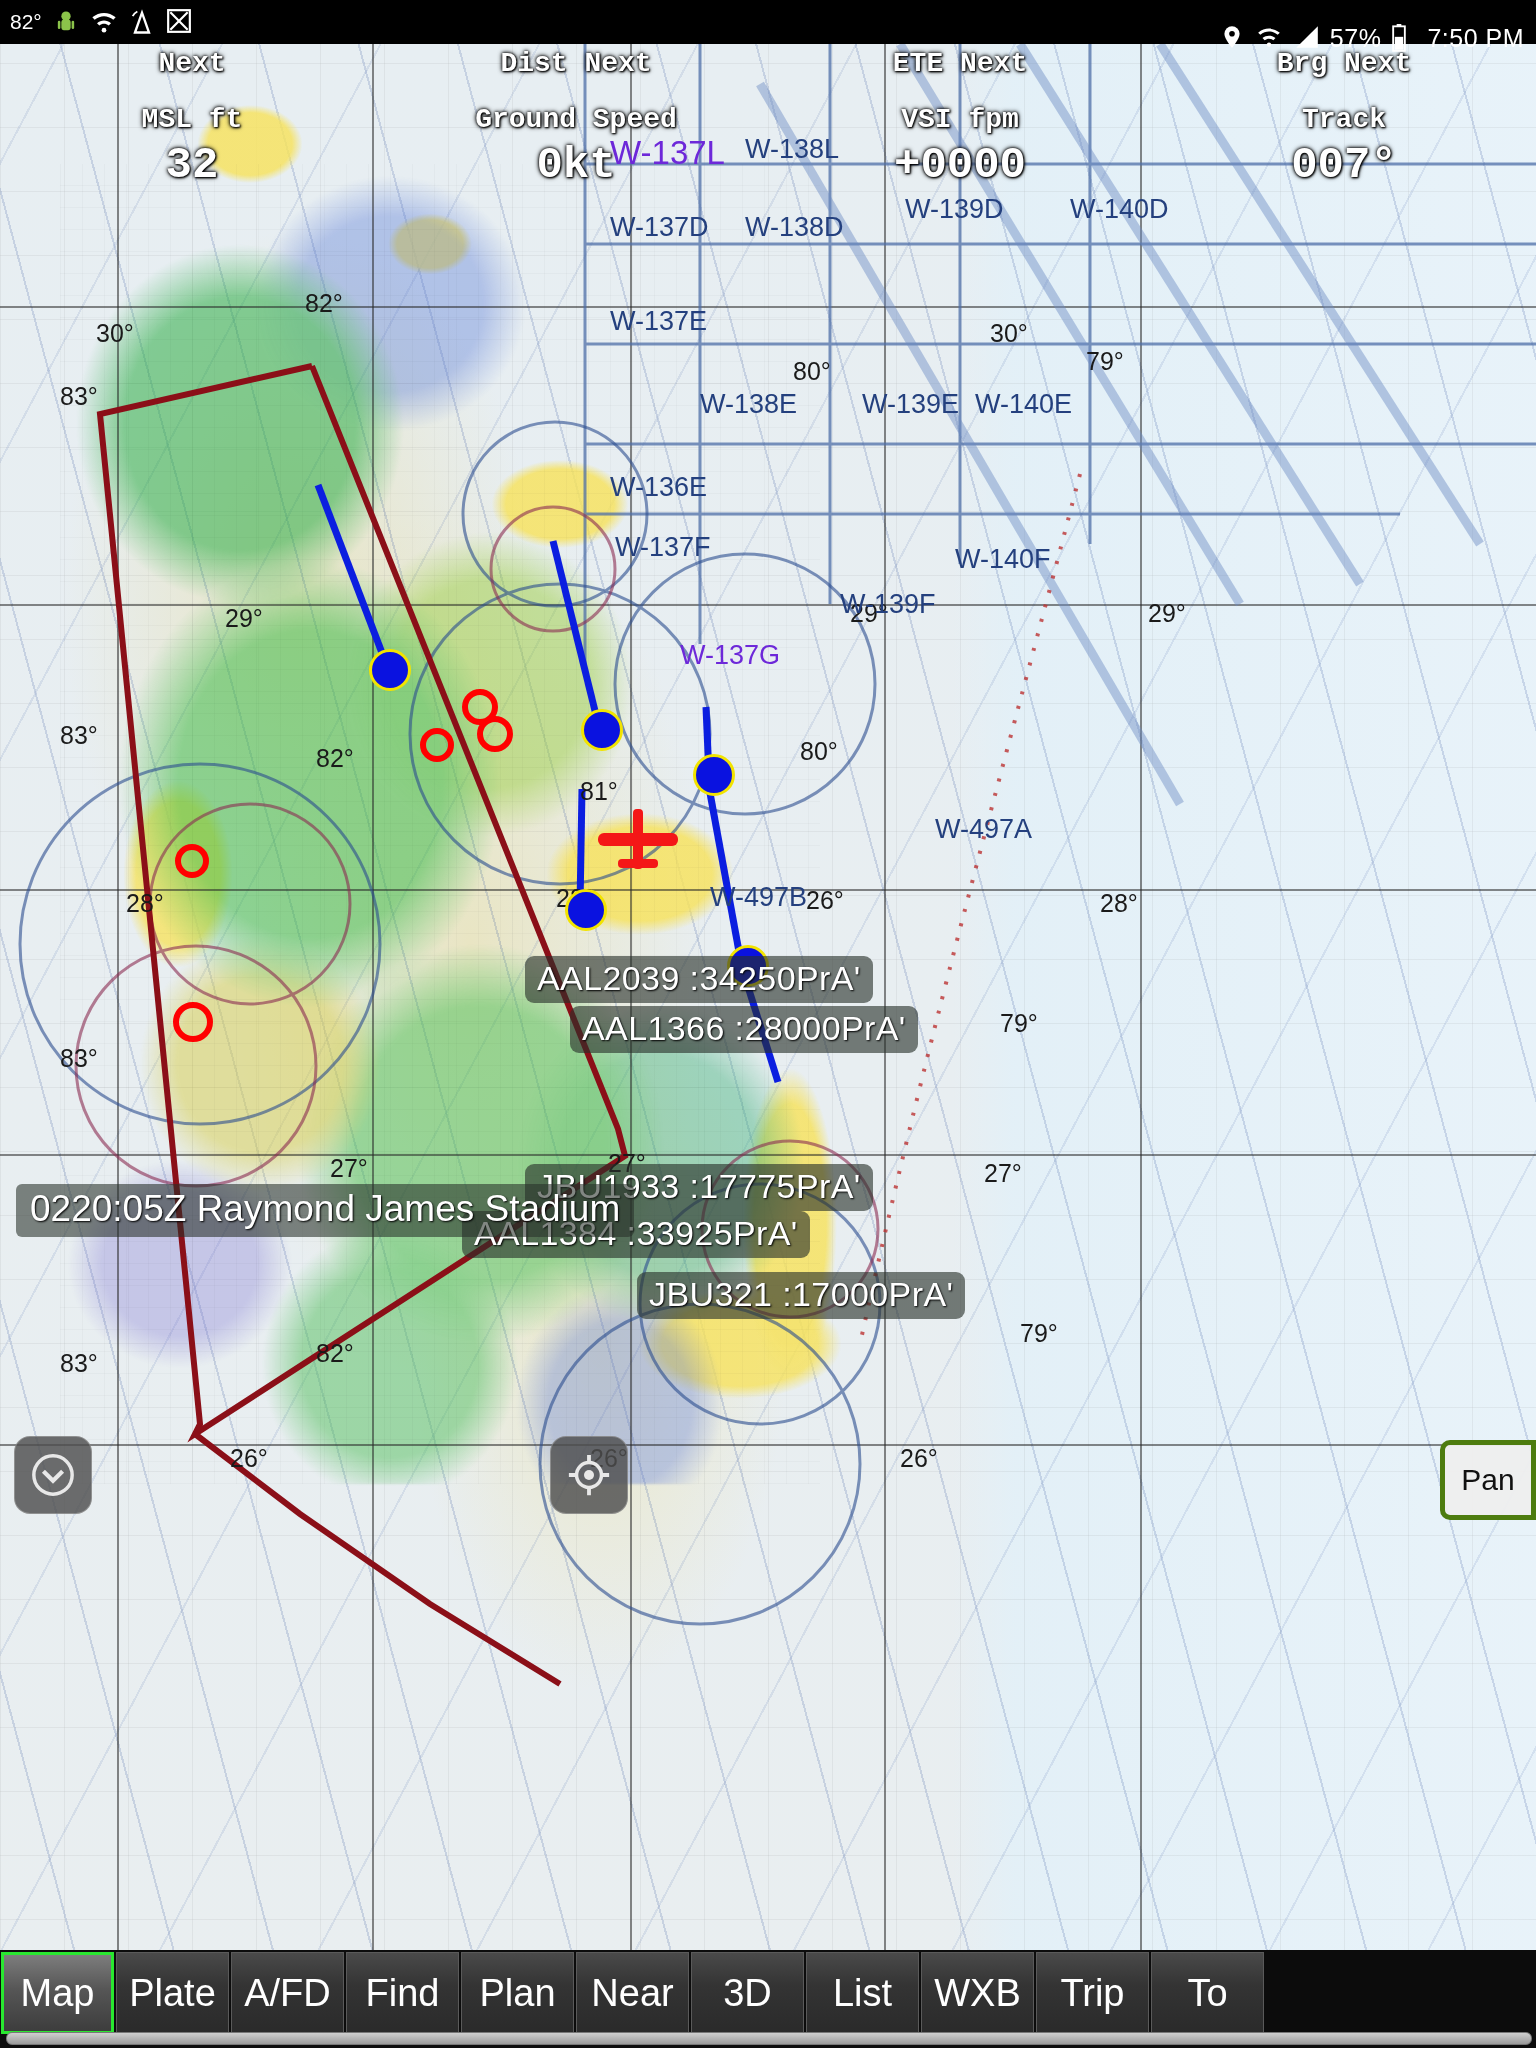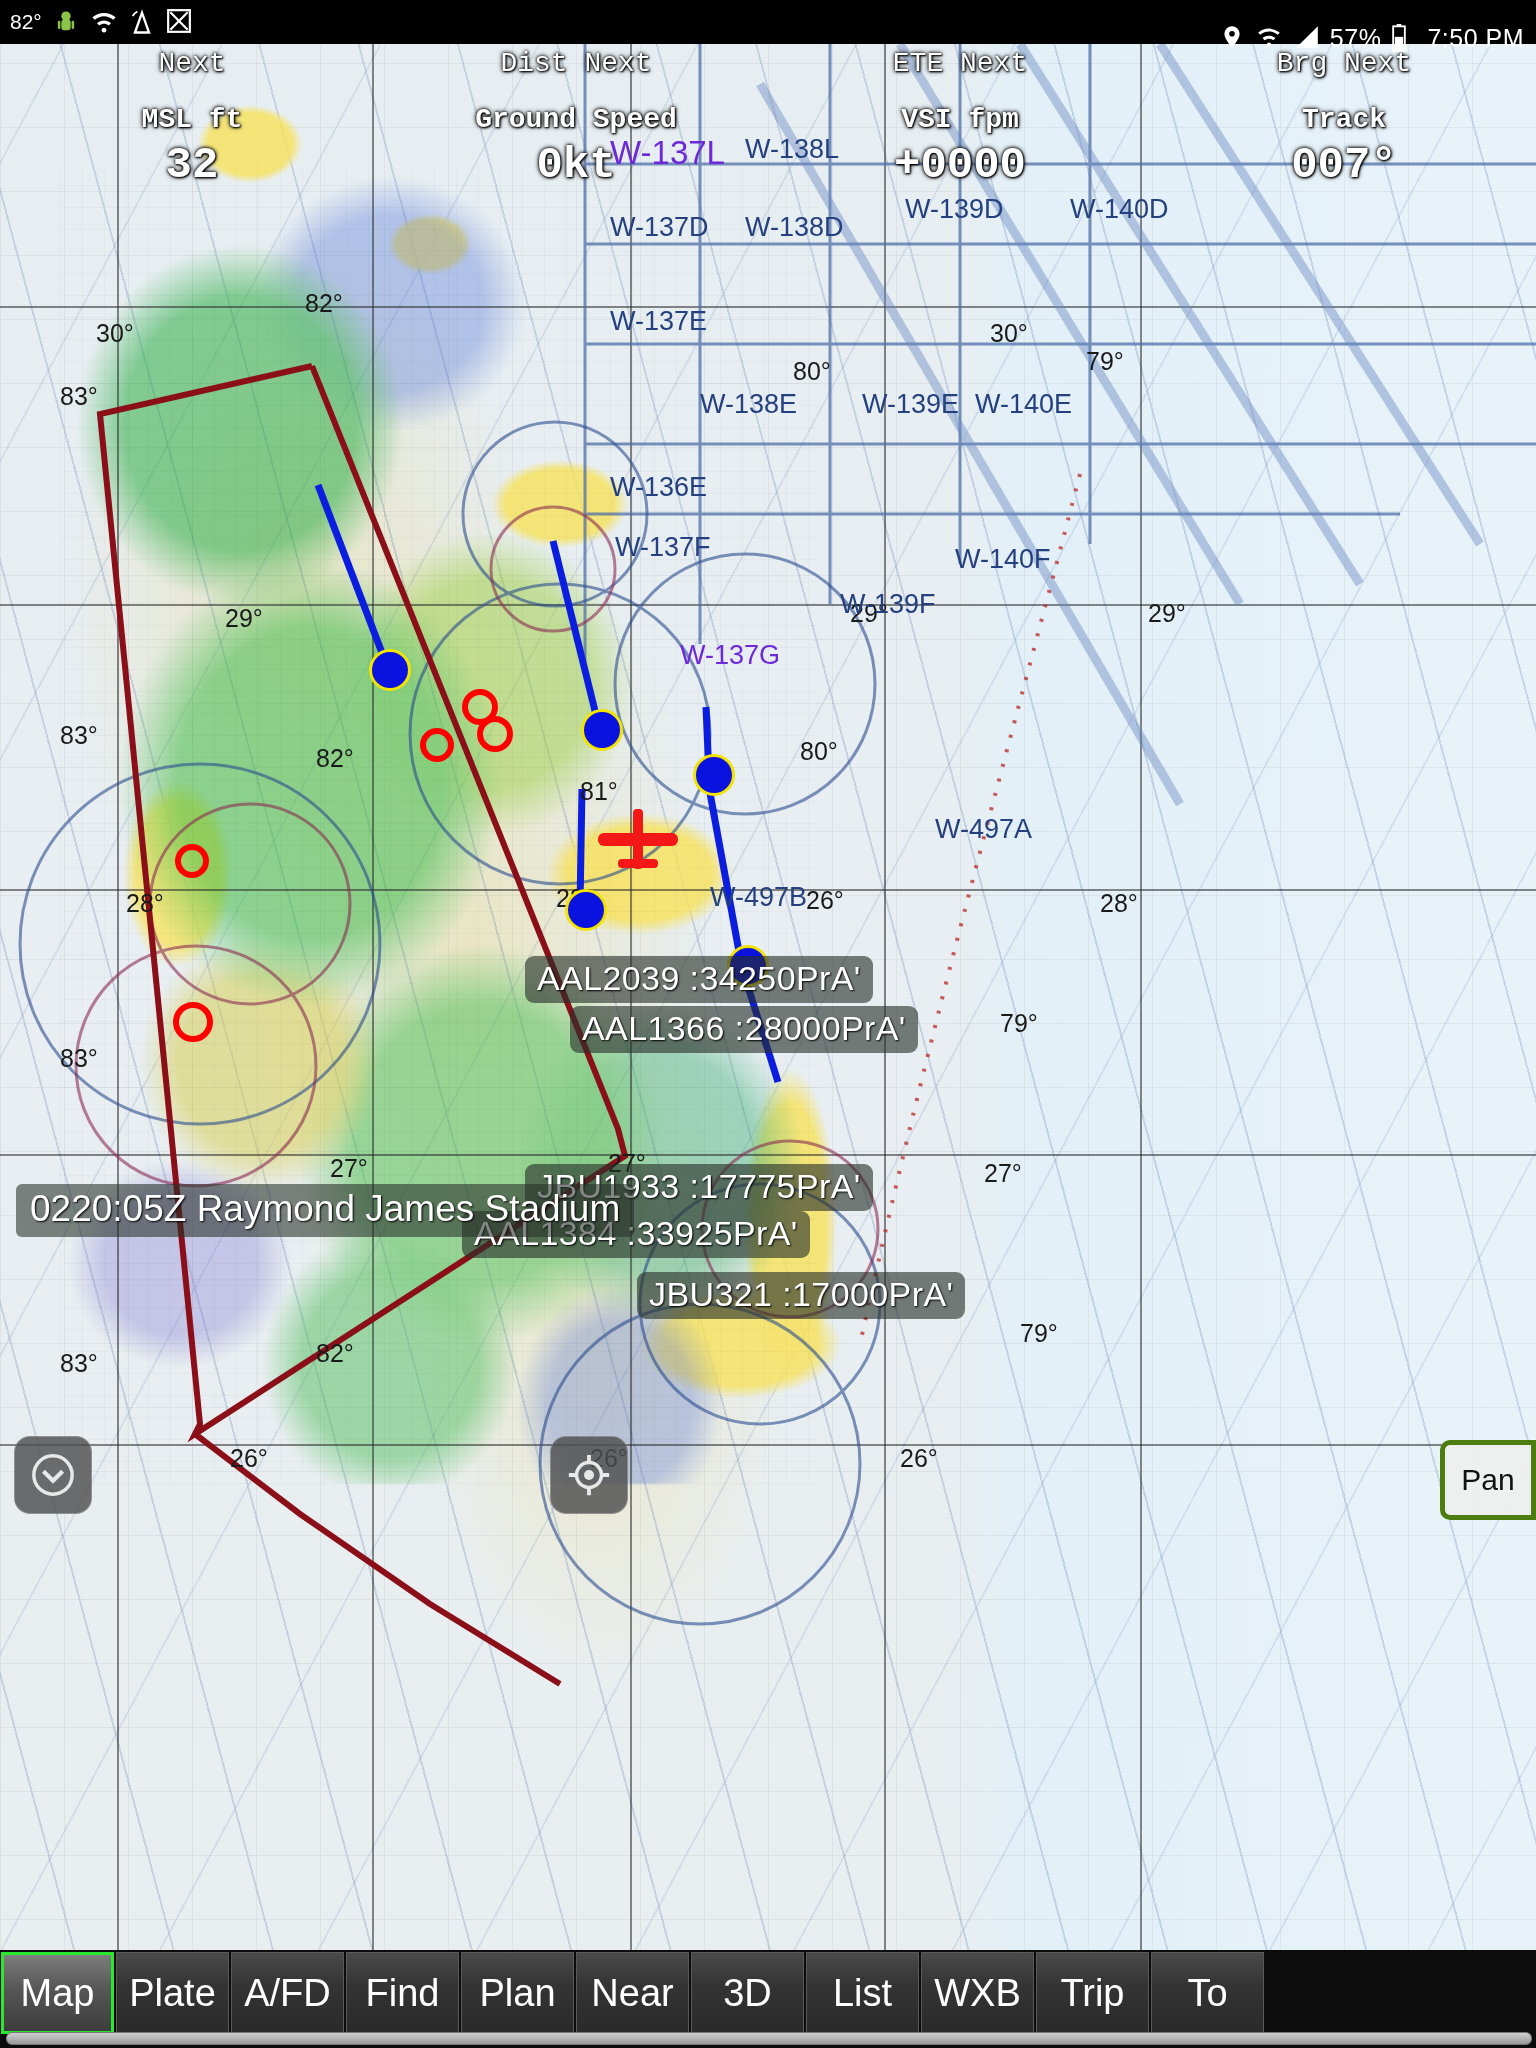--- a/index.html
+++ b/index.html
@@ -74,21 +74,21 @@
 
   
   #vec{position:absolute;inset:0;width:1536px;height:2004px;}
 
   
   #topbar{position:absolute;left:0;top:44px;width:1536px;height:140px;z-index:40;pointer-events:none;}
   .hdr-row{position:absolute;left:0;width:1536px;display:flex;}
   .hdr-cell{flex:1 1 0;text-align:center;color:#fff;font-family:"Liberation Mono","DejaVu Sans Mono",monospace;
             text-shadow:0 0 5px #000,0 0 3px #000,1px 1px 2px #000;}
   .lbl-row{top:0px;}
-  .lbl-row .hdr-cell{font-size:28px;font-weight:normal;padding-top:4px;}
+  .lbl-row .hdr-cell{font-size:28px;font-weight:bold;padding-top:4px;}
   .lbl-row2{top:60px;}
   .lbl-row2 .hdr-cell{font-size:28px;font-weight:bold;}
   .val-row{top:90px;}
   .val-row .hdr-cell{font-size:44px;font-weight:bold;line-height:62px;}
 
   
   .traffic-lbl{position:absolute;z-index:35;color:#fff;font-size:34px;letter-spacing:.4px;
     font-family:"Liberation Sans",sans-serif;background:rgba(40,48,42,.62);
     padding:3px 12px 5px;border-radius:9px;white-space:nowrap;text-shadow:1px 1px 2px #000;}
   .tgt{position:absolute;z-index:34;width:42px;height:42px;border-radius:50%;background:#0a12e0;

